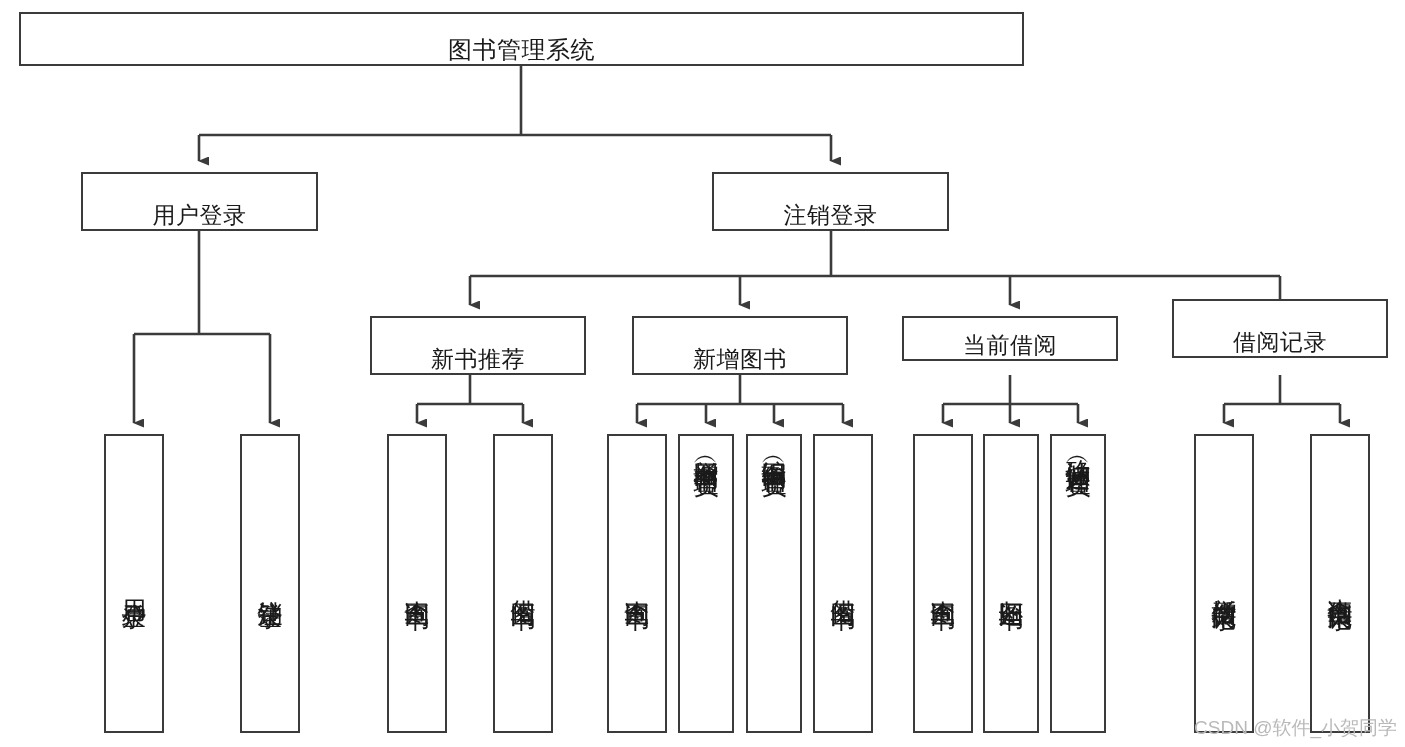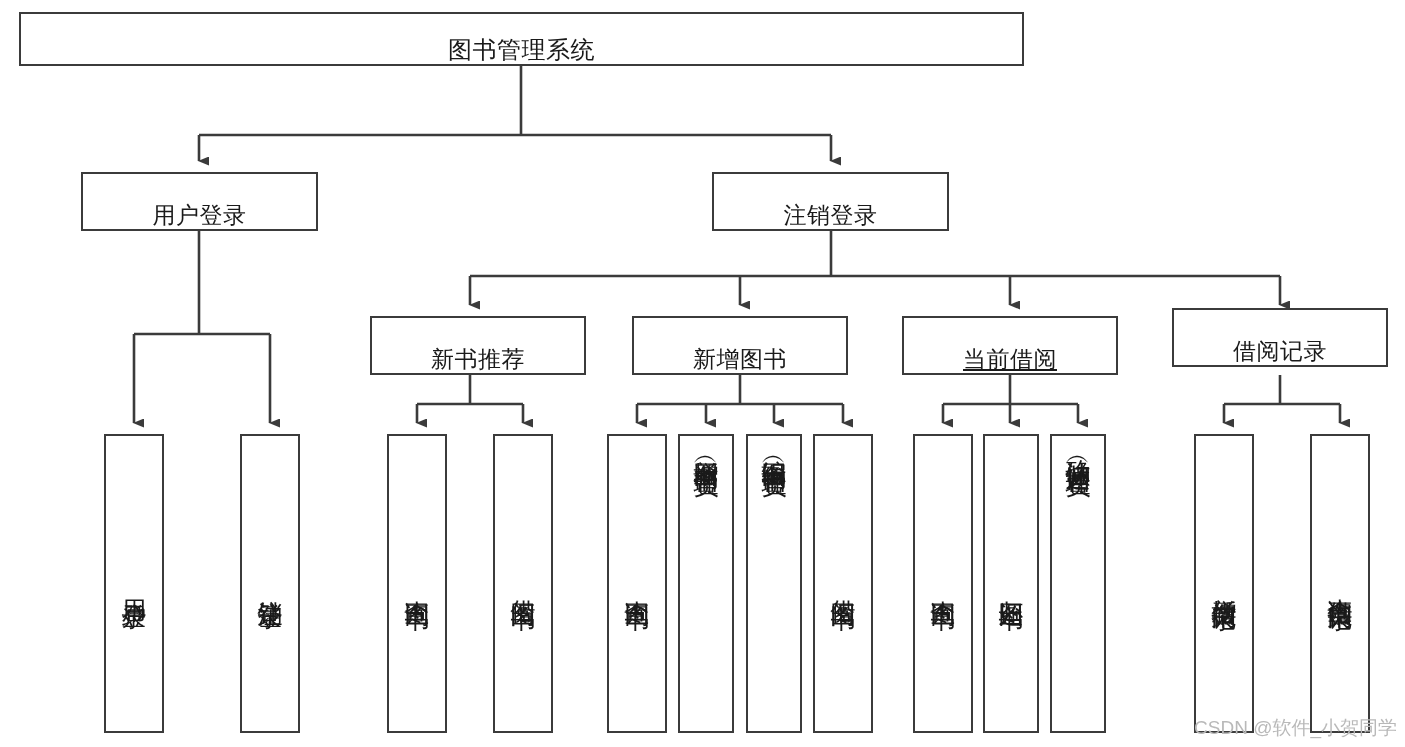--- a/index.html
+++ b/index.html
@@ -150,25 +150,25 @@
   </div>
 
   <div class="node h" style="left:362px; top:316px; width:216px; height:59px;margin-left:8px;">
     <span class="lbl">新书推荐</span>
   </div>
 
   <div class="node h" style="left:632px; top:316px; width:216px; height:59px;">
     <span class="lbl">新增图书</span>
   </div>
 
-  <div class="node h" style="left:902px; top:316px; width:216px; height:59px;text-decoration:underline;">
+  <div class="node h" style="left:902px; top:316px; width:216px; height:45px;">
     <span class="lbl">当前借阅</span>
   </div>
 
-  <div class="node h" style="left:1172px; top:308px; width:216px; height:59px;">
+  <div class="node h" style="left:1172px; top:299px; width:216px; height:59px;">
     <span class="lbl">借阅记录</span>
   </div>
 
   <div class="node v center" style="left:104px; top:434px; width:60px; height:299px;">
     <span class="lbl">用户登录</span>
   </div>
 
   <div class="node v center" style="left:240px; top:434px; width:60px; height:299px;">
     <span class="lbl">注销登录</span>
   </div>

